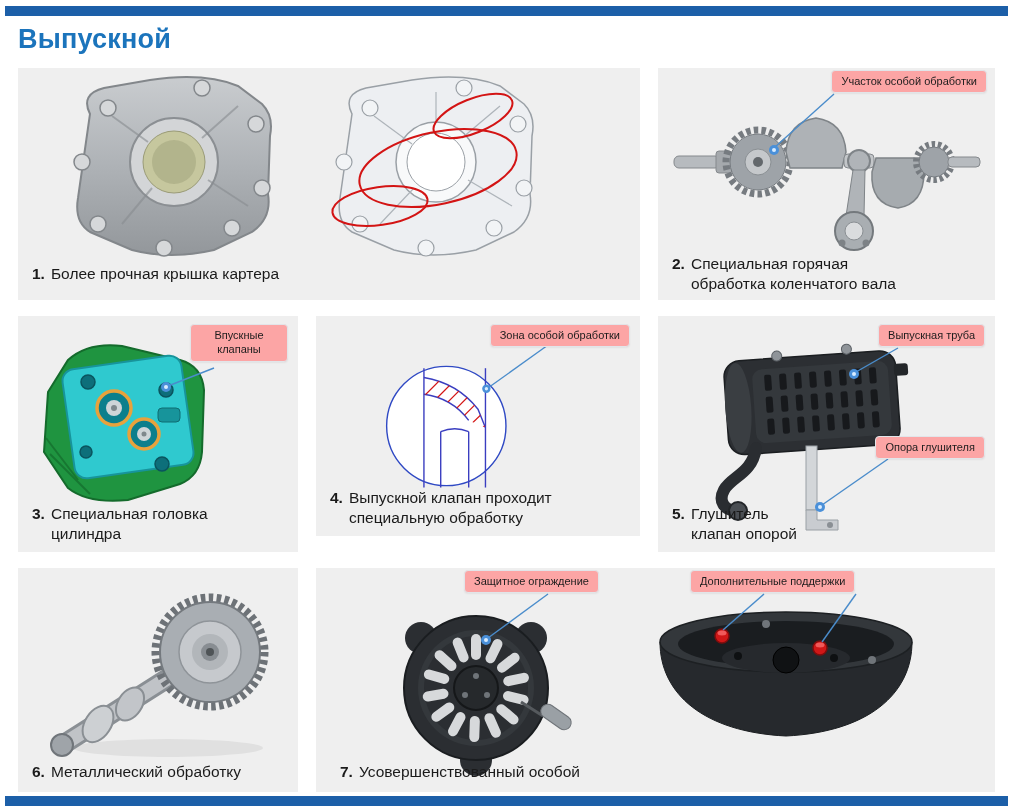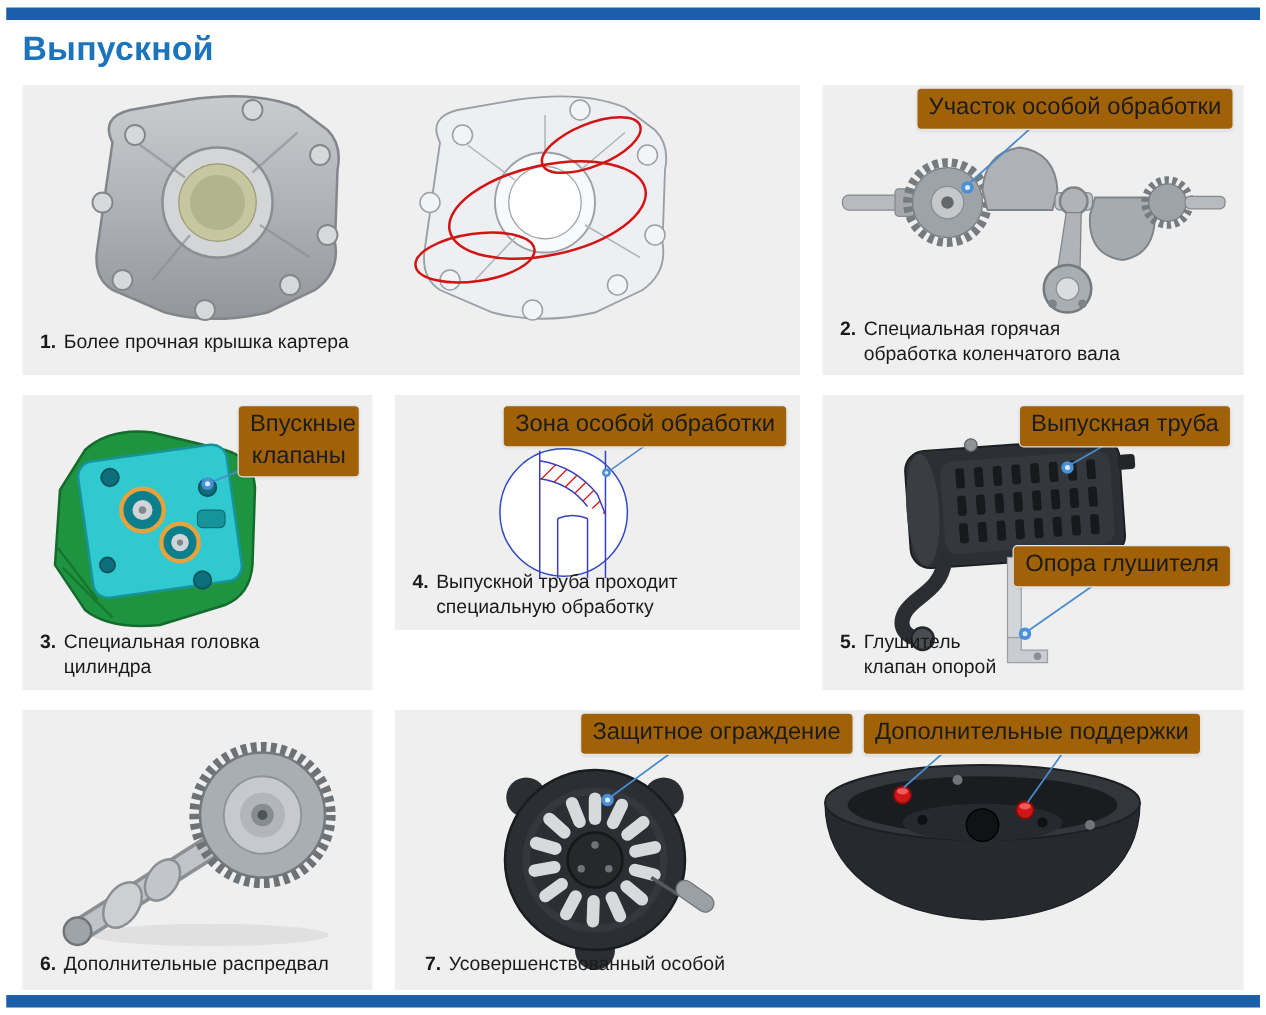--- a/index.html
+++ b/index.html
@@ -4,22 +4,22 @@
 <style>
   * { margin:0; padding:0; box-sizing:border-box; }
   html,body { width:1013px; height:812px; }
   body { position:relative; background:#ffffff; font-family:"Liberation Sans", sans-serif; overflow:hidden; }
   .bar { position:absolute; left:5px; right:5px; height:10px; background:#1c5fa8; }
   #bar-top { top:6px; }
   #bar-bottom { top:796px; }
   .title { position:absolute; left:18px; top:24px; font-size:27px; font-weight:bold; color:#1b74bc; letter-spacing:.2px; }
   .panel { position:absolute; background:#efefef; }
   .panel svg.art { position:absolute; left:0; top:0; width:100%; height:100%; display:block; }
-  .callout { position:absolute; background:#a16207; border:1px solid #e2e5e9; border-radius:4px;
-             padding:3px 9px 4px; font-size:19px; color:#1c1c1c; line-height:1.3;
+  .callout { position:absolute; background:#fca5a5; border:1px solid #e2e5e9; border-radius:4px;
+             padding:3px 9px 4px; font-size:11px; color:#1c1c1c; line-height:1.3;
              white-space:nowrap; box-shadow:0 1px 2px rgba(0,0,0,.06); z-index:2; }
   .callout.wrap { white-space:normal;text-align:center; }
   .caption { position:absolute; left:14px; display:flex; gap:6px; font-size:15.5px; color:#1a1a1a; line-height:1.3; z-index:2; }
   .caption .num { font-weight:bold; }
 </style>
 </head>
 <body>
 
 <div class="bar" id="bar-top"></div>
 <h1 class="title">Выпускной</h1>
@@ -148,21 +148,21 @@
     <circle cx="148" cy="71" r="5" fill="#4a90d9"></circle>
       <circle cx="148" cy="71" r="2" fill="#d9ecff"></circle>
   </svg>
   <div class="callout wrap" style="top:8px;right:10px;width:98px">Впускные клапаны</div>
   <div class="caption" style="bottom:8px">
     <span class="num">3.</span>
     <span class="txt" style="max-width:185px">Специальная головка цилиндра</span>
   </div>
 </section>
 
-<section class="panel" style="left:316px;top:316px;width:324px;height:188px;padding-left:38px;">
+<section class="panel" style="left:316px;top:316px;width:324px;height:220px;padding-left:38px;">
   <svg class="art" viewBox="0 0 324 236">
     <defs>
       <clipPath id="seatClip">
           <path d="M104 66 Q140 72 162 100 L170 120 L152 112 Q134 88 104 84 Z"></path>
         </clipPath>
     </defs>
     <circle cx="128" cy="118" r="64" fill="#ffffff" stroke="#2f49c4" stroke-width="1.5"></circle>
     <g stroke="#3a3ec0" stroke-width="1.5" fill="none">
       <path d="M104 56 L104 184"></path>
       <path d="M170 56 L170 184"></path>
@@ -182,21 +182,21 @@
       <path d="M146 140 L196 92"></path>
         <path d="M154 148 L204 100"></path>
     </g>
     <path d="M236 32 L173 77" stroke="#4a8ccb" stroke-width="1.4" fill="none"></path>
     <circle cx="171" cy="78" r="4.5" fill="#4a90d9"></circle>
       <circle cx="171" cy="78" r="1.8" fill="#d9ecff"></circle>
   </svg>
   <div class="callout" style="top:8px;right:10px">Зона особой обработки</div>
   <div class="caption" style="bottom:8px">
     <span class="num">4.</span>
-    <span class="txt" style="max-width:235px">Выпускной труба проходит специальную обработку</span>
+    <span class="txt" style="max-width:235px">Выпускной клапан проходит специальную обработку</span>
   </div>
 </section>
 
 <section class="panel" style="left:658px;top:316px;width:337px;height:236px;">
   <svg class="art" viewBox="0 0 337 236">
     <defs>
       <g id="slotRow">
         <rect x="108" y="0" width="7" height="16" rx="2"></rect>
           <rect x="123" y="0" width="7" height="16" rx="2"></rect>
         <rect x="138" y="0" width="7" height="16" rx="2"></rect>
@@ -250,21 +250,21 @@
     <ellipse cx="112" cy="136" rx="12" ry="18" transform="rotate(33 112 136)" fill="#c2c5c9" stroke="#8a8f94" stroke-width="2"></ellipse>
     <circle cx="192" cy="84" r="54" fill="none" stroke="#6d7277" stroke-width="9" stroke-dasharray="4.5 3.4"></circle>
     <circle cx="192" cy="84" r="50" fill="#a9aeb3" stroke="#74797e" stroke-width="2"></circle>
     <circle cx="192" cy="84" r="31" fill="#c6c9cd" stroke="#8f9499" stroke-width="1.5"></circle>
     <circle cx="192" cy="84" r="18" fill="#b2b6ba"></circle>
     <circle cx="192" cy="84" r="9" fill="#888d92"></circle>
     <circle cx="192" cy="84" r="4" fill="#4f5457"></circle>
   </svg>
   <div class="caption" style="bottom:10px">
     <span class="num">6.</span>
-    <span class="txt">Дополнительные распредвал</span>
+    <span class="txt">Металлический обработку</span>
   </div>
 </section>
 
 <section class="panel" style="left:316px;top:568px;width:679px;height:224px;">
   <svg class="art" viewBox="0 0 679 224">
     <g transform="translate(75,30)">
       <circle cx="30" cy="40" r="16" fill="#2b2e32"></circle>
         <circle cx="140" cy="40" r="16" fill="#2b2e32"></circle>
         <circle cx="85" cy="162" r="16" fill="#2b2e32"></circle>
       <circle cx="85" cy="90" r="72" fill="#2b2e32" stroke="#1a1d20" stroke-width="2"></circle>

